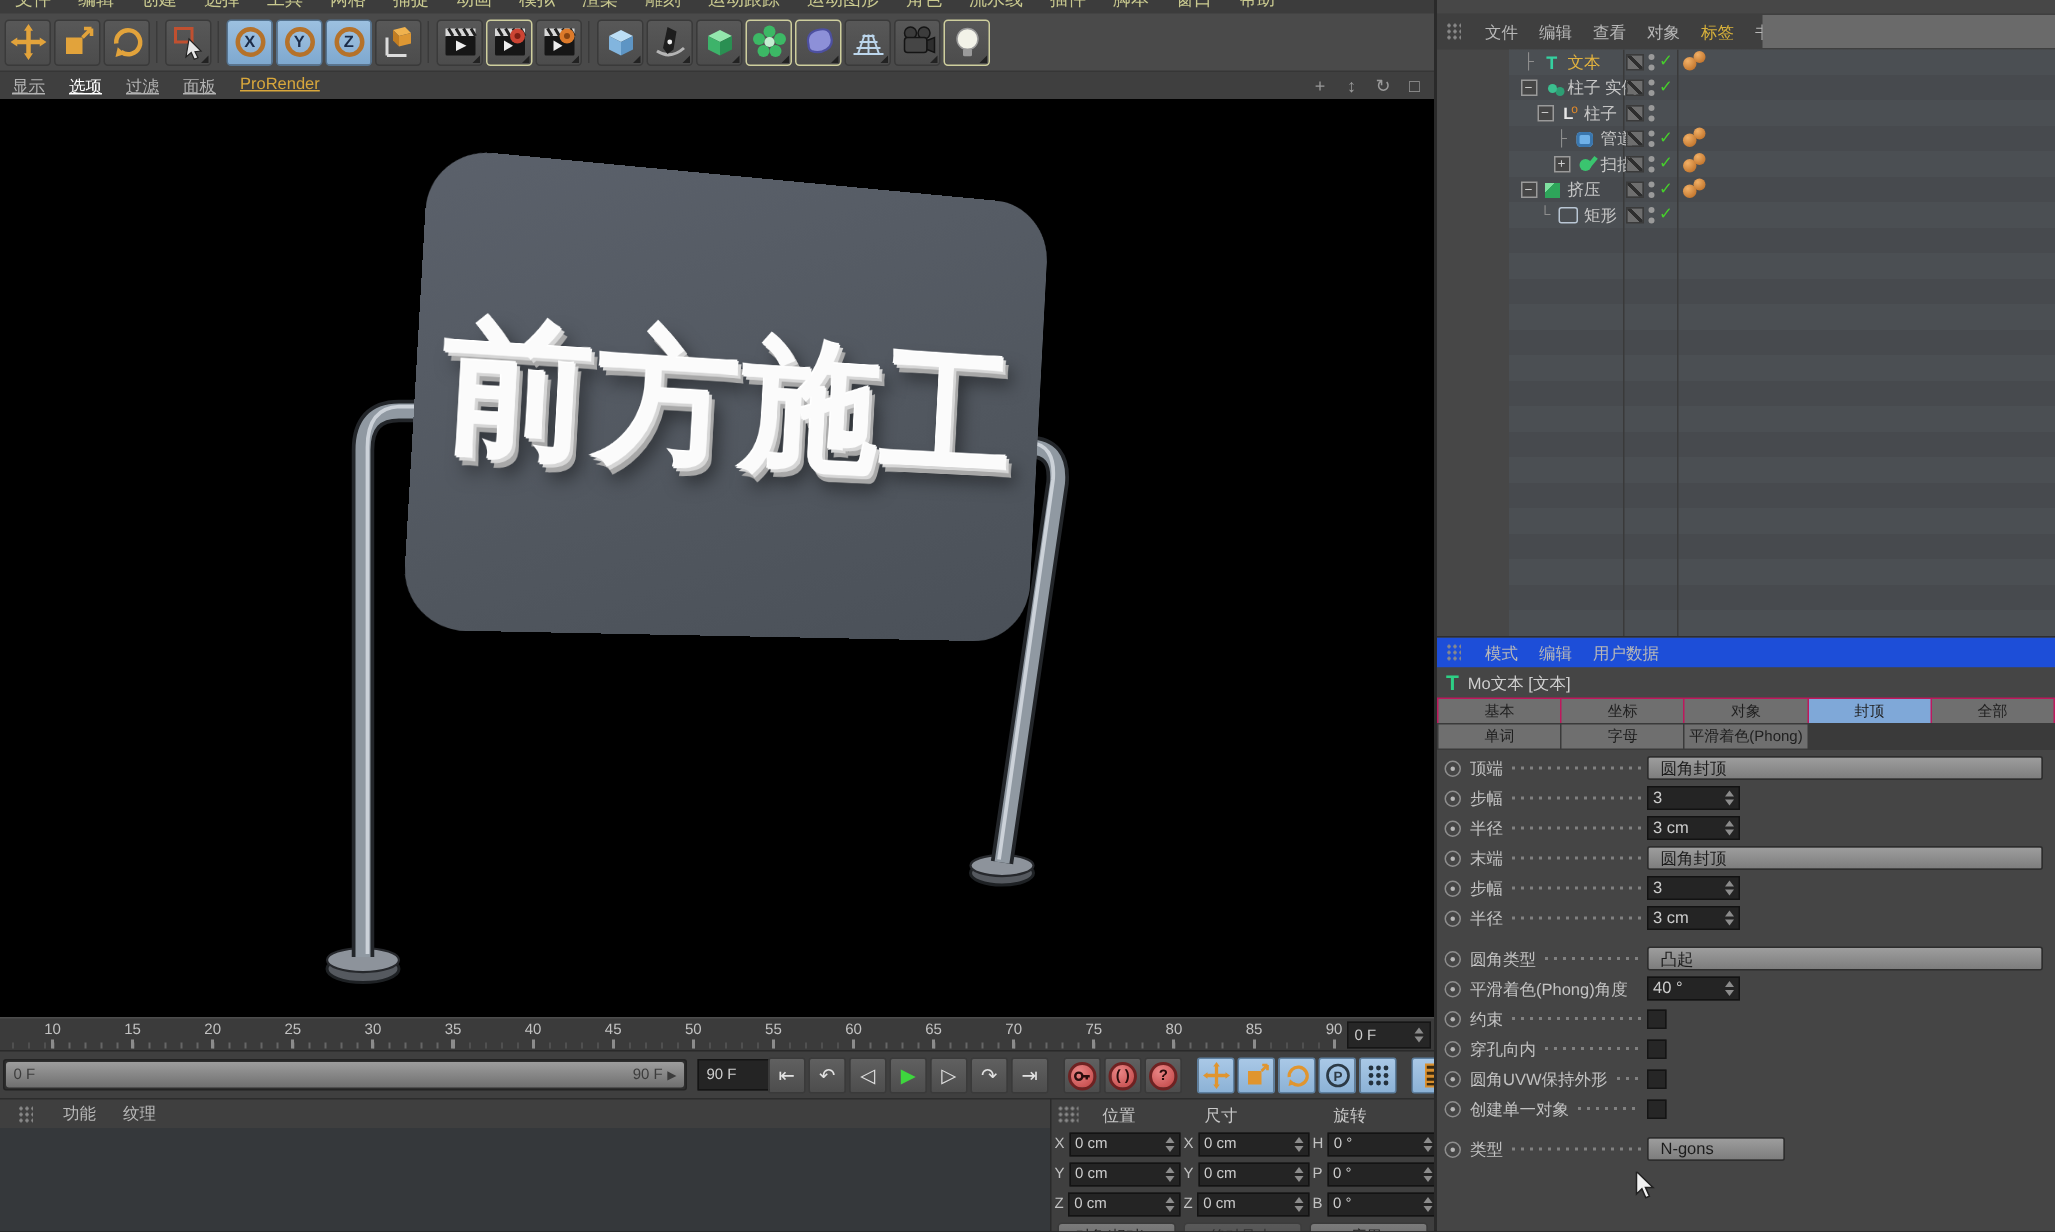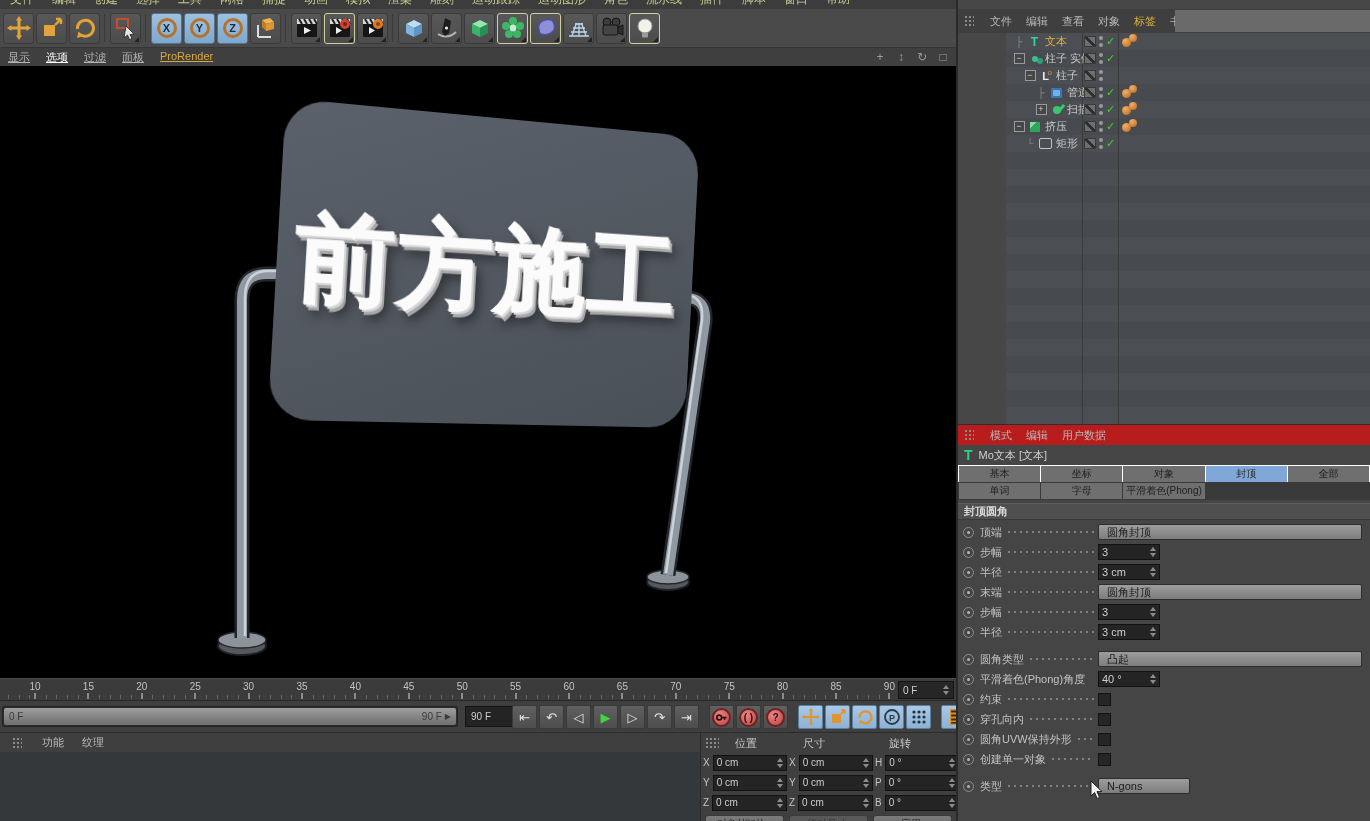--- a/index.html
+++ b/index.html
@@ -116,24 +116,24 @@
   .vdots::before,.vdots::after{content:"";position:absolute;left:0;width:4px;height:4px;border-radius:50%;background:#9a9a9a;}
   .vdots::before{top:0;} .vdots::after{bottom:0;}
   .chk{width:11px;font-size:11px;font-weight:bold;color:#46cf2c;line-height:11px;}
   .om-row[data-check="on"] .chk::before{content:"✓";}
   .mats{position:absolute;left:116px;width:20px;height:13px;}
   .mats::before,.mats::after{content:"";position:absolute;width:9px;height:9px;border-radius:50%;background:radial-gradient(circle at 35% 30%,#f2b066,#b5651d);}
   .mats::before{left:0;top:3px;} .mats::after{left:7px;top:-1px;width:8px;height:8px;}
 
   
   .am{position:absolute;left:0;top:424px;width:412px;height:397px;background:#454545;border-top:1px solid #2e2e2e;overflow:hidden;}
-  .am-menubar{height:20px;background:#b91c1c;display:flex;align-items:center;gap:14px;padding:0 6px;font-size:11px;color:#b8b8b8;}
+  .am-menubar{height:20px;background:#1d4ed8;display:flex;align-items:center;gap:14px;padding:0 6px;font-size:11px;color:#b8b8b8;}
   .am-title{height:20px;display:flex;align-items:center;gap:6px;padding:0 6px;font-size:11px;color:#cfcfcf;background:#454545;}
   .am-title .ticon{color:#2ecf85;font-weight:bold;font-size:14px;}
-  .am-tabs{display:grid;grid-template-columns:repeat(5,1fr);gap:1px;background:#ffffff;padding:1px 1px 0 1px;}
+  .am-tabs{display:grid;grid-template-columns:repeat(5,1fr);gap:1px;background:#be185d;padding:1px 1px 0 1px;}
   .am-subtabs{display:grid;grid-template-columns:repeat(5,1fr);gap:1px;background:#3a3a3a;padding:1px;}
   .tab{height:16px;background:#6f6f6f;color:#1f1f1f;font-size:10px;display:flex;align-items:center;justify-content:center;white-space:nowrap;}
   .tab[data-active="true"]{background:#7fa8d8;}
   .am-section{height:17px;margin-top:3px;background:#4f4f4f;border-top:1px solid #5d5d5d;border-bottom:1px solid #393939;display:flex;align-items:center;padding:0 6px;font-size:11px;font-weight:bold;color:#d9d9d9;}
   .props{padding-top:2px;}
   .prop{display:flex;align-items:center;height:20px;padding:0 8px 0 5px;font-size:11px;color:#c2c2c2;}
   .prop[data-gap="true"]{margin-top:7px;}
   .adot{width:11px;height:11px;border:1px solid #8e8e8e;border-radius:50%;margin-right:6px;position:relative;flex:0 0 auto;}
   .adot::before{content:"";position:absolute;left:3px;top:3px;width:3px;height:3px;border-radius:50%;background:#b5b5b5;}
   .lwrap{width:118px;flex:0 0 auto;display:flex;align-items:center;overflow:visible;white-space:nowrap;}
@@ -711,21 +711,20 @@
           <div class="tab">对象</div>
           <div class="tab" data-active="true">封顶</div>
           <div class="tab">全部</div>
         </div>
       <div class="am-subtabs">
 
       <div class="tab">单词</div>
           <div class="tab">字母</div>
           <div class="tab">平滑着色(Phong)</div>
         </div>
-      <div class="am-section">封顶圆角</div>
       <div class="props">
 
           <div class="prop" data-type="select" data-wide="true">
             <i class="adot"></i>
             <span class="lwrap">
               <span class="plabel">顶端</span>
               <span class="leader"></span>
             </span>
             <span class="c-select">
               <span>圆角封顶</span>

